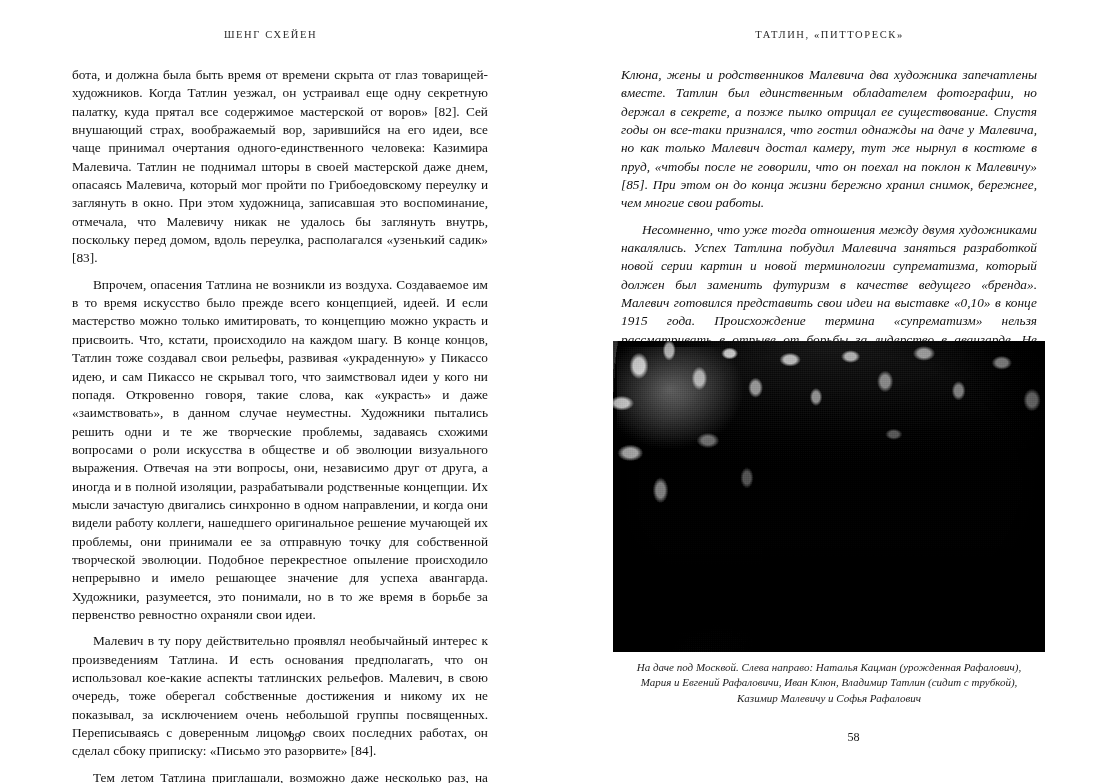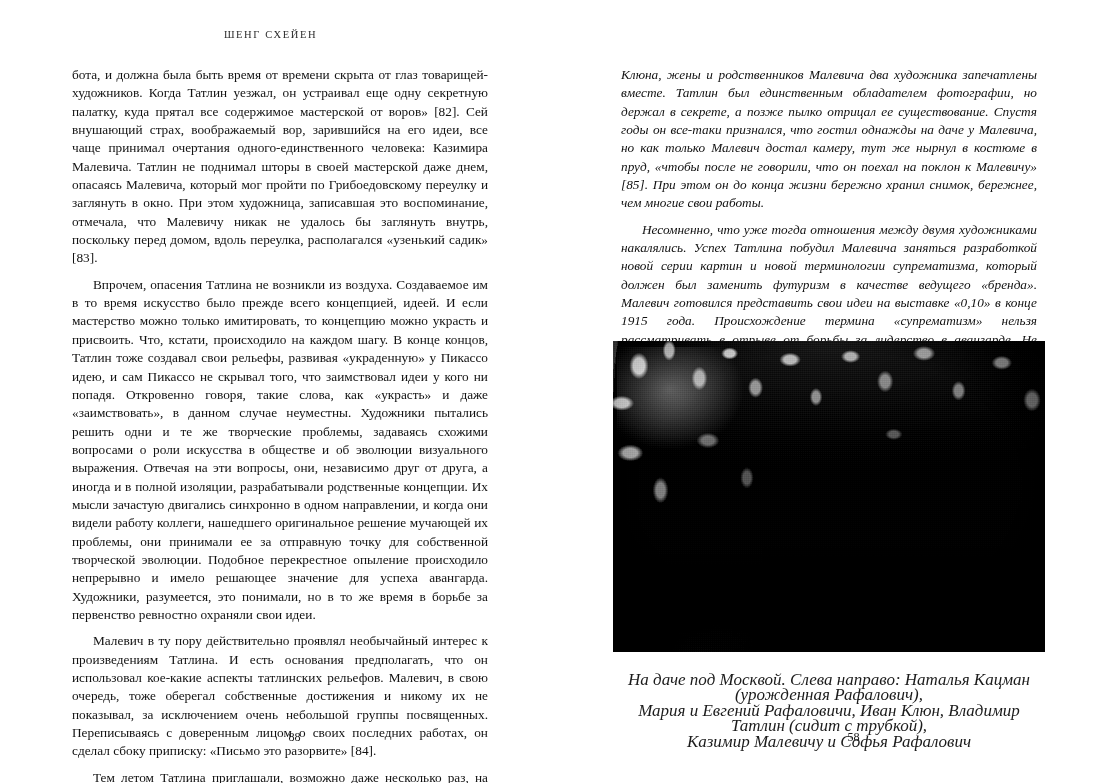--- a/index.html
+++ b/index.html
@@ -180,25 +180,25 @@
     position: absolute; inset: 0;
     pointer-events: none;
     opacity: .5;
     background-image:
       repeating-linear-gradient(0deg, rgba(255,255,255,.05) 0 1px, rgba(0,0,0,.05) 1px 2px),
       repeating-linear-gradient(90deg, rgba(255,255,255,.04) 0 1px, rgba(0,0,0,.04) 1px 2px);
   }
 
   
   .caption {
-    margin-top: 20px;
+    margin-top: 8px;
     width: 432px;
     text-align: center;
     font-style: italic;
-    font-size: 17px;
+    font-size: 11px;
     line-height: 15.4px;
     color: #1b1b1b;
   }
   .caption .cl { display: block; }
 
   
   .folio {
     position: absolute;
     bottom: 38px;
     left: 0;
@@ -223,20 +223,21 @@
       <p class="indent">Впрочем, опасения Татлина не возникли из воздуха. Создаваемое им в то время искусство было прежде всего концепцией, идеей. И если мастерство можно только имитировать, то концепцию можно украсть и присвоить. Что, кстати, происходило на каждом шагу. В конце концов, Татлин тоже создавал свои рельефы, развивая «украденную» у Пикассо идею, и сам Пикассо не скрывал того, что заимствовал идеи у кого ни попадя. Откровенно говоря, такие слова, как «украсть» и даже «заимствовать», в данном случае неуместны. Художники пытались решить одни и те же творческие проблемы, задаваясь схожими вопросами о роли искусства в обществе и об эволюции визуального выражения. Отвечая на эти вопросы, они, независимо друг от друга, а иногда и в полной изоляции, разрабатывали родственные концепции. Их мысли зачастую двигались синхронно в одном направлении, и когда они видели работу коллеги, нашедшего оригинальное решение мучающей их проблемы, они принимали ее за отправную точку для собственной творческой эволюции. Подобное перекрестное опыление происходило непрерывно и имело решающее значение для успеха авангарда. Художники, разумеется, это понимали, но в то же время в борьбе за первенство ревностно охраняли свои идеи.</p>
       <p class="indent">Малевич в ту пору действительно проявлял необычайный интерес к произведениям Татлина. И есть основания предполагать, что он использовал кое-какие аспекты татлинских рельефов. Малевич, в свою очередь, тоже оберегал собственные достижения и никому их не показывал, за исключением очень небольшой группы посвященных. Переписываясь с доверенным лицом о своих последних работах, он сделал сбоку приписку: «Письмо это разорвите» [84].</p>
       <p class="indent">Тем летом Татлина приглашали, возможно даже несколько раз, на дачу к родственникам Малевича. Прихватив с собой бандуру, Татлин затягивал украинские песни, а Малевич наверняка подпевал. В один из тех дней была сделана единственная фотография, на которой в компании</p>
     </div>
 
     <div class="folio">88</div>
   </div>
 
   <div class="page page-right">
 
+    <div class="running-head">ТАТЛИН, «ПИТТОРЕСК»</div>
 
     <div class="col">
       <p>Клюна, жены и родственников Малевича два художника запечатлены вместе. Татлин был единственным обладателем фотографии, но держал в секрете, а позже пылко отрицал ее существование. Спустя годы он все-таки признался, что гостил однажды на даче у Малевича, но как только Малевич достал камеру, тут же нырнул в костюме в пруд, «чтобы после не говорили, что он поехал на поклон к Малевичу» [85]. При этом он до конца жизни бережно хранил снимок, бережнее, чем многие свои работы.</p>
       <p class="indent">Несомненно, что уже тогда отношения между двумя художниками накалялись. Успех Татлина побудил Малевича заняться разработкой новой серии картин и новой терминологии супрематизма, который должен был заменить футуризм в качестве ведущего «бренда». Малевич готовился представить свои идеи на выставке «0,10» в конце 1915 года. Происхождение термина «супрематизм» нельзя рассматривать в отрыве от борьбы за лидерство в авангарде. Не скрывая своих намерений, Малевич открыто писал одному из своих друзей: «Мне думается, что супрематизм наиболее подходяще, так как означает господство» [86].</p>
     </div>
 
     <div class="figure">
 
       <div class="photo" aria-label="Черно-белая фотография группы людей на даче под Москвой">
         <div class="photo-inner">

